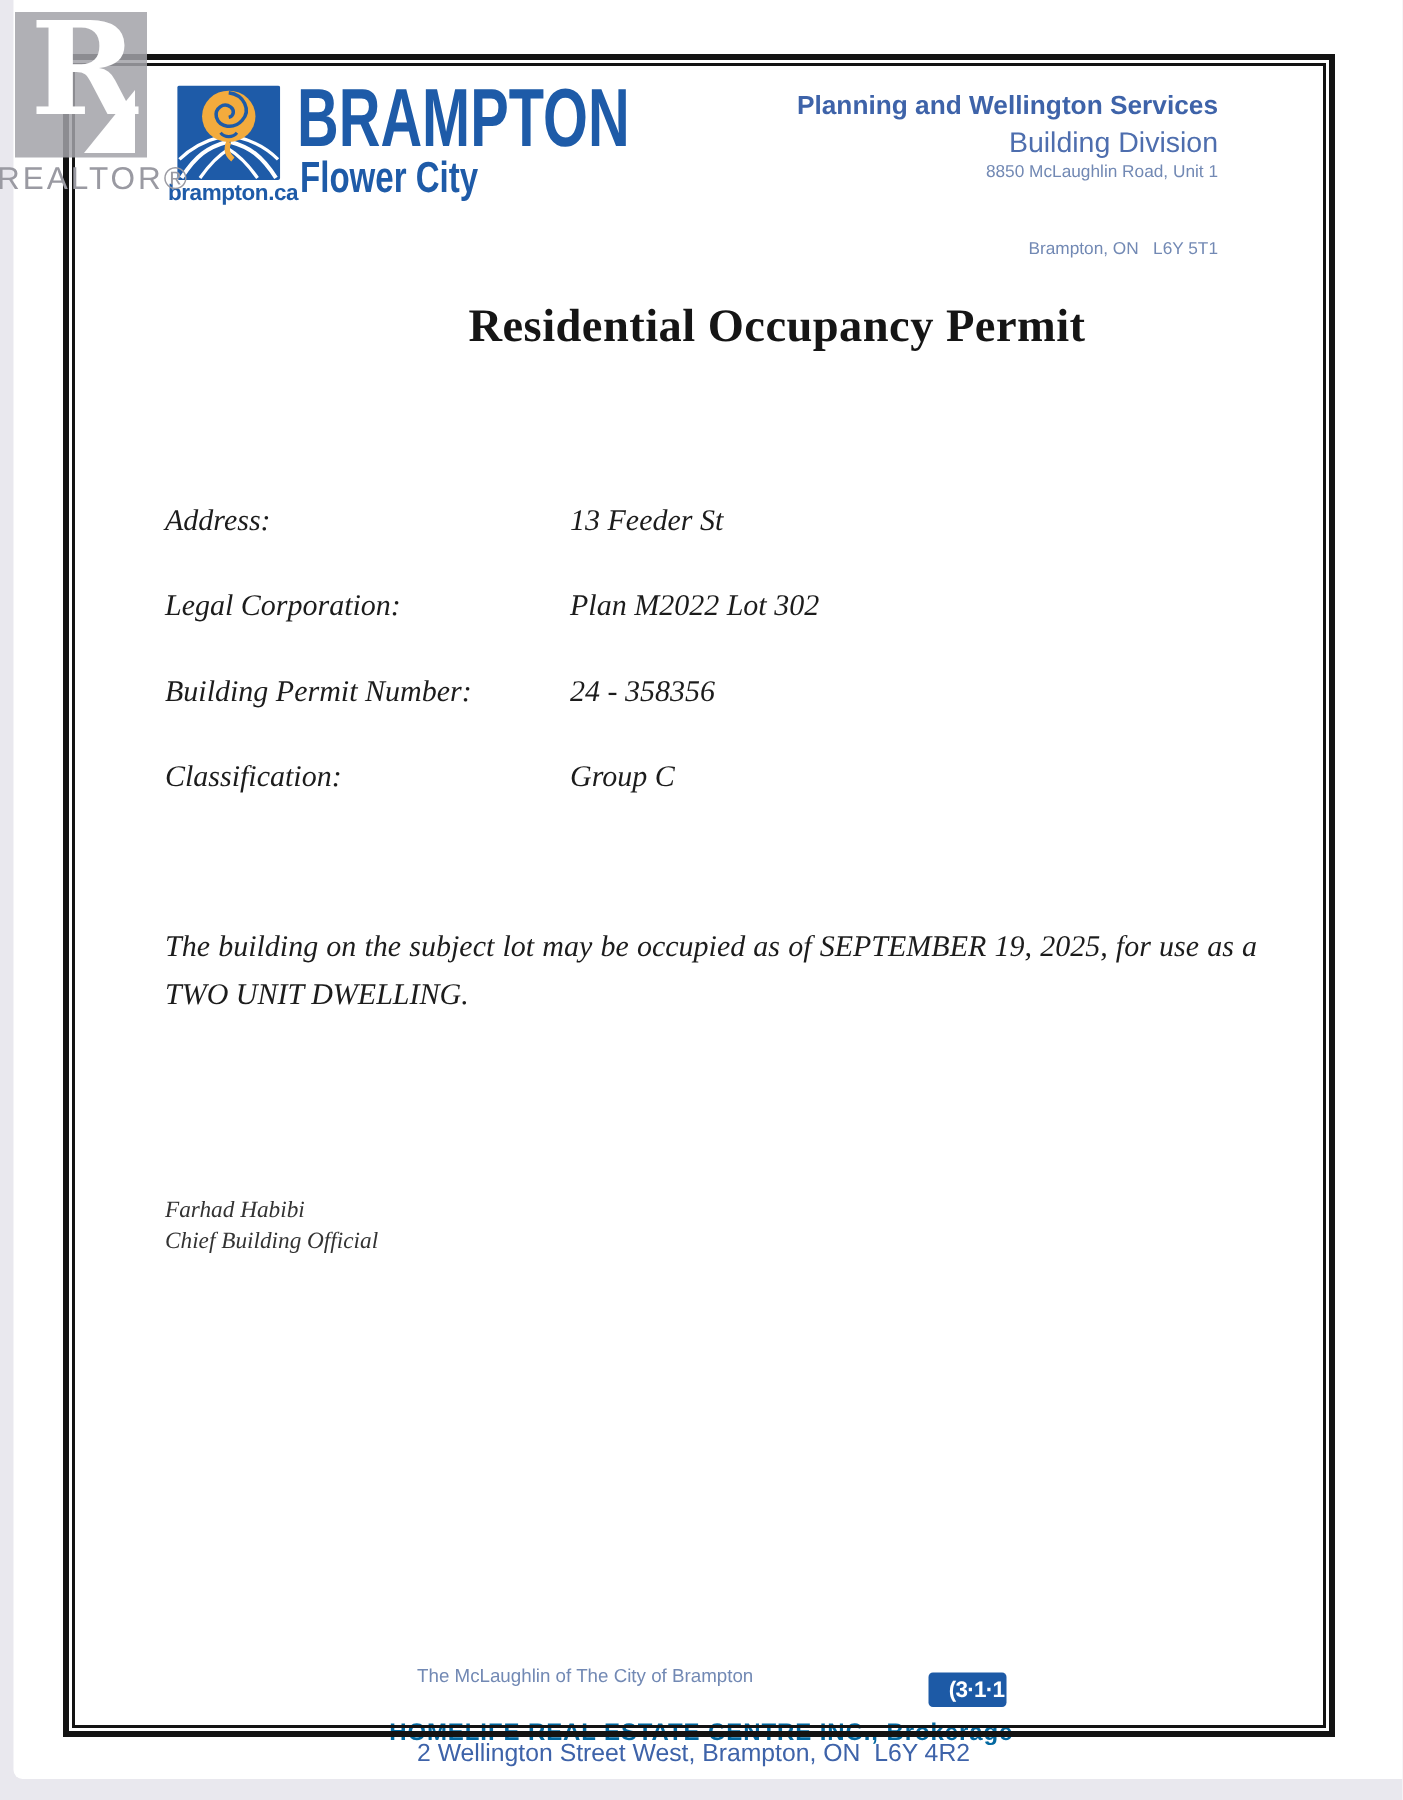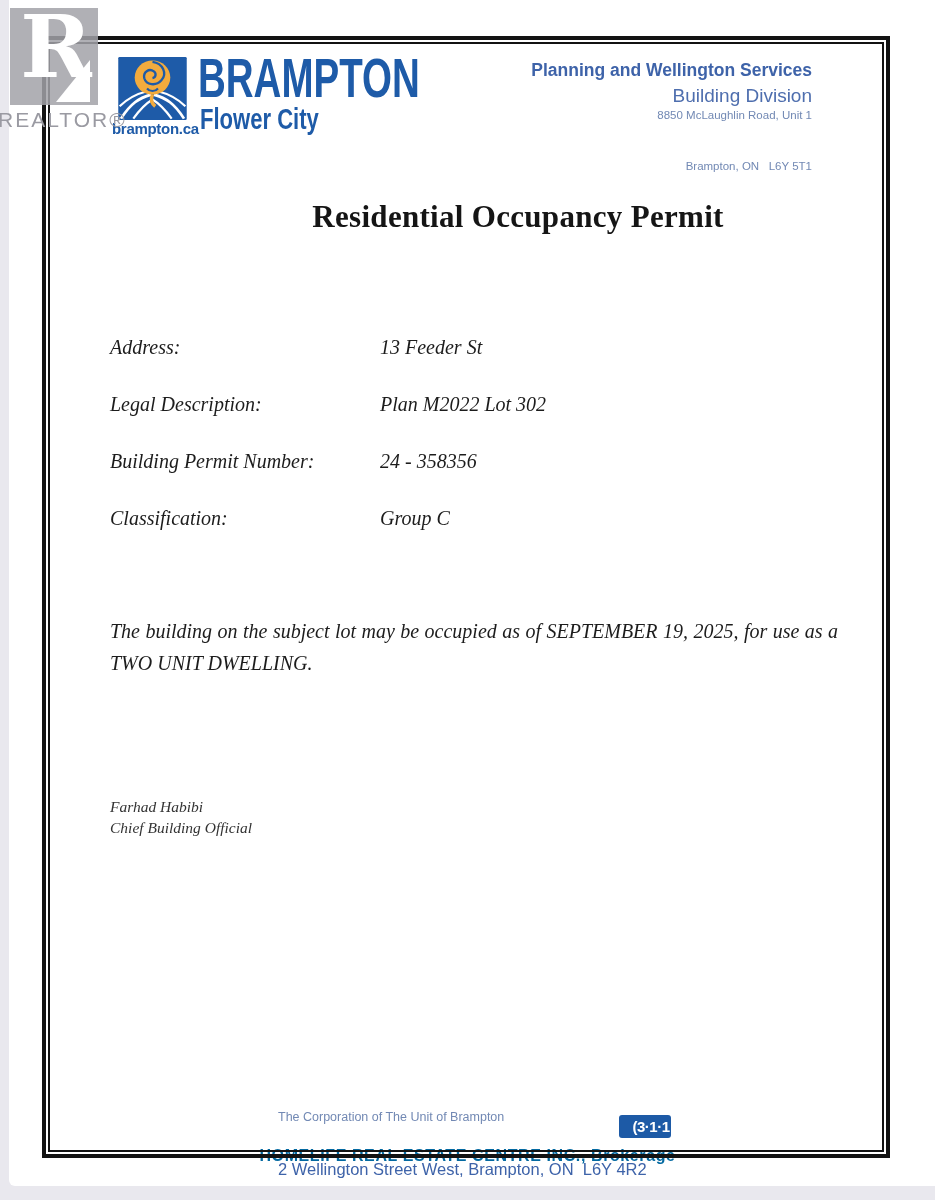--- a/index.html
+++ b/index.html
@@ -158,37 +158,37 @@
       <div class="hdr-addr">8850 McLaughlin Road, Unit 1</div>
       <div class="hdr-addr pre">Brampton, ON   L6Y 5T1</div>
     </div>
 
     <div class="doc-title">Residential Occupancy Permit</div>
 
     <div class="field-row" style="top:336px">
       <span class="field-label">Address:</span><span class="field-value">13 Feeder St</span>
     </div>
     <div class="field-row" style="top:393px">
-      <span class="field-label">Legal Description:</span><span class="field-value">Plan M2022 Lot 302</span>
+      <span class="field-label">Legal Corporation:</span><span class="field-value">Plan M2022 Lot 302</span>
     </div>
     <div class="field-row" style="top:450px">
       <span class="field-label">Building Permit Number:</span><span class="field-value">24 - 358356</span>
     </div>
     <div class="field-row" style="top:507px">
       <span class="field-label">Classification:</span><span class="field-value">Group C</span>
     </div>
 
     <div class="body-par">The building on the subject lot may be occupied as of SEPTEMBER 19, 2025, for use as a TWO UNIT DWELLING.</div>
 
     <div class="sig">
       <div>Farhad Habibi</div>
       <div>Chief Building Official</div>
     </div>
 
-    <div class="ftr-corp">The Corporation of The Unit of Brampton</div>
+    <div class="ftr-corp">The McLaughlin of The City of Brampton</div>
     <div class="ftr-addr pre">2 Wellington Street West, Brampton, ON  L6Y 4R2</div>
     <div class="badge-311">(3·1·1</div>
 
     <div class="wm">
       <div class="wm-box">
         <span class="wm-r">R</span>
         <span class="wm-tri"></span>
       </div>
       <div class="wm-label">REALTOR®</div>
     </div>

